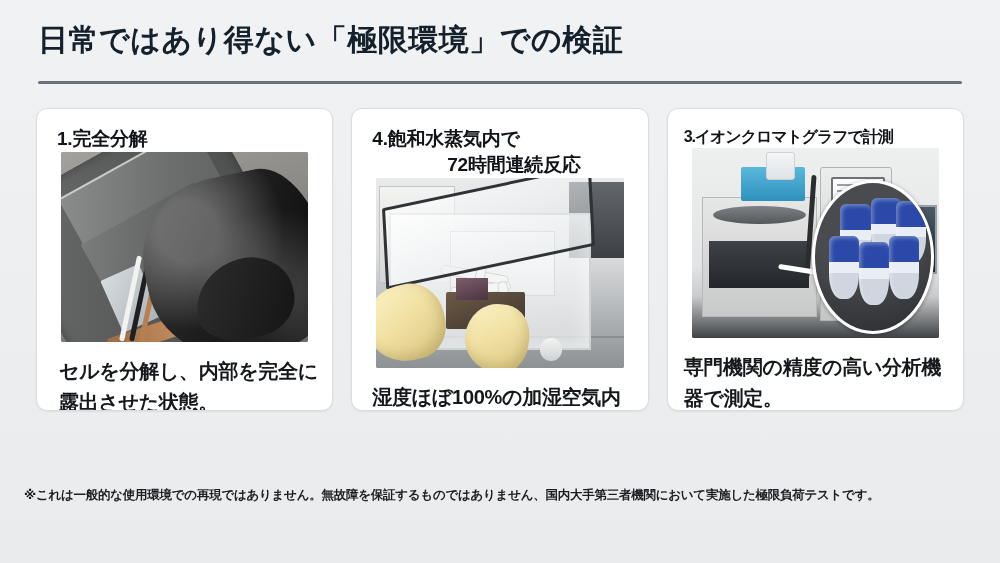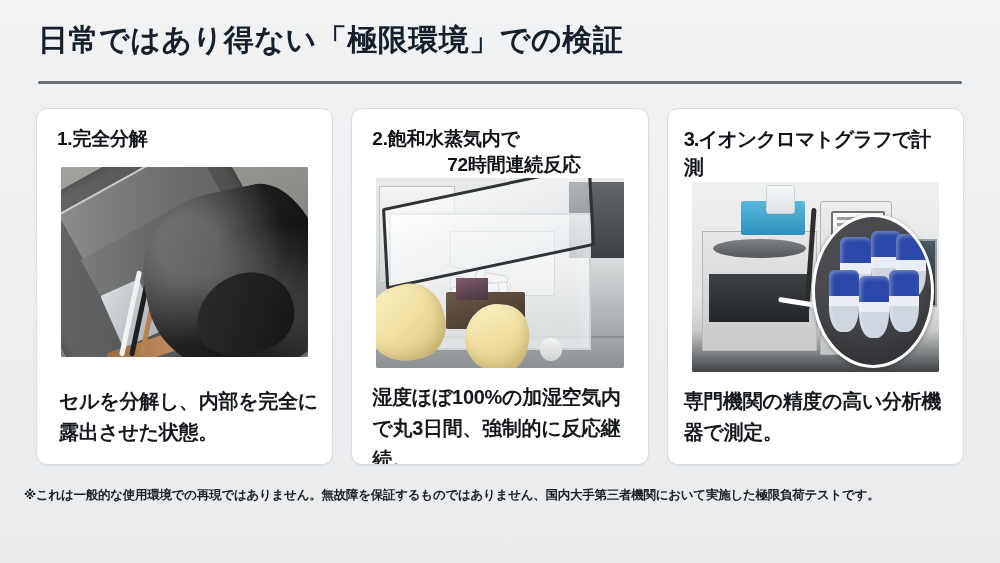--- a/index.html
+++ b/index.html
@@ -46,21 +46,21 @@
     background: #6b7279;
     border-radius: 2px;
   }
 
   
   .cards {
     position: absolute;
     left: 36px;
     top: 108px;
     width: 928px;
-    height: 357px;
+    height: 303px;
     display: flex;
     gap: 18px;
   }
   .card {
     flex: 1 1 0;
     background: #ffffff;
     border: 1px solid #d9dde1;
     border-radius: 11px;
     box-shadow: 0 1px 2px rgba(20,30,40,0.06);
     position: relative;
@@ -76,21 +76,21 @@
     padding: 17px 16px 0 20px;
     letter-spacing: -0.2px;
   }
   .card-title .ln2 {
     display: block;
     text-align: center;
     padding-left: 24px;
   }
   .card-title.tight {
     letter-spacing: -1.1px;
-    font-size: 20px;
+    font-size: 16px;
     padding-left: 16px;
   }
   .photo-wrap {
     flex: 1 1 auto;
     display: flex;
     align-items: center;
     justify-content: center;
     padding: 0 24px;
   }
   .photo {
@@ -427,21 +427,21 @@
           <div class="wire c"></div>
           <div class="glove"></div>
           <div class="finger"></div>
         </div>
       </div>
       <div class="card-caption">セルを分解し、内部を完全に露出させた状態。</div>
     </div>
 
     <div class="card">
       <div class="card-title">
-        <span>2.飽和水蒸気内で</span>
+        <span>4.飽和水蒸気内で</span>
         <span class="ln2">72時間連続反応</span>
       </div>
       <div class="photo-wrap">
         <div class="photo p2">
           <div class="labbg"></div>
           <div class="rack"></div>
           <div class="rackdark"></div>
           <div class="benchline"></div>
           <div class="box">
             <div class="backpanel"></div>

